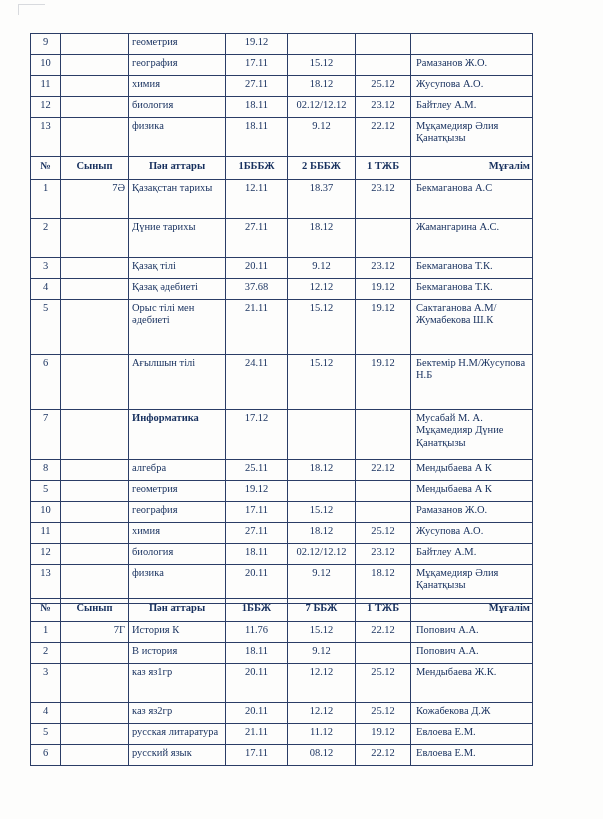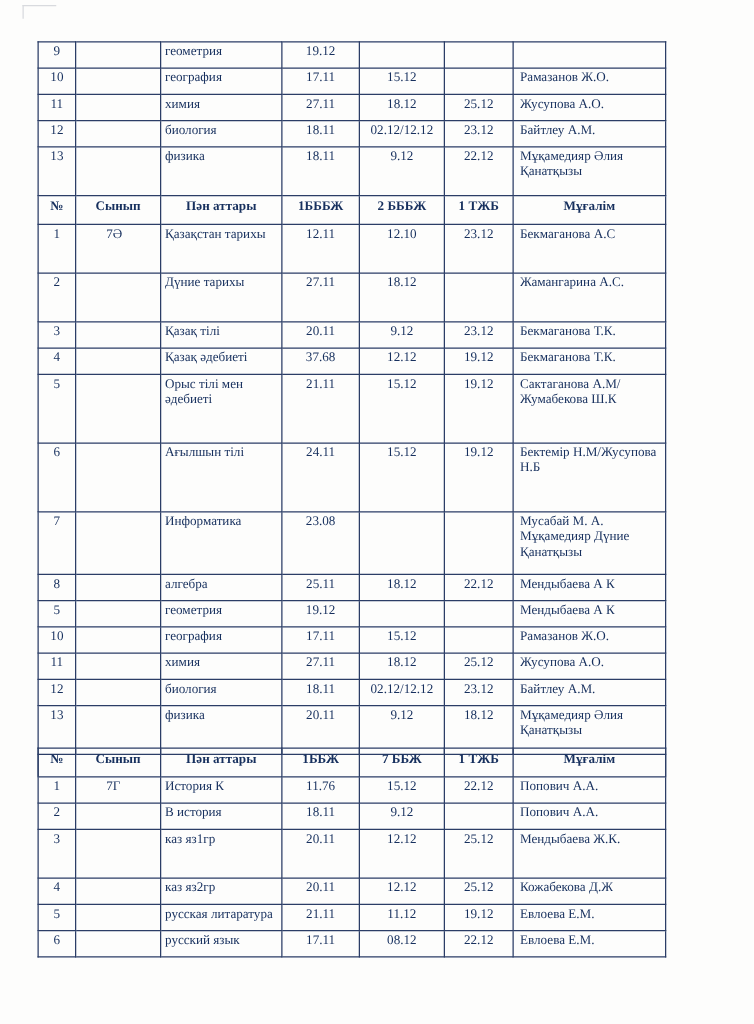--- a/index.html
+++ b/index.html
@@ -47,27 +47,27 @@
   }
   col.c-num{ width:30px; }
   col.c-class{ width:68px; }
   col.c-subj{ width:97px; }
   col.c-b1{ width:62px; }
   col.c-b2{ width:68px; }
   col.c-t1{ width:55px; }
   col.c-teach{ width:122px; }
 
   .num{ text-align:center; }
-  .cls{ text-align:left;padding-left:24px; }
+  .cls{ text-align:right;padding-left:24px; }
   .mark{ text-align:center; }
   .subj{ font-weight:normal; }
-  .subj-n{ font-weight:normal; }
+  .subj-n{ font-weight:bold; }
   .teacher{ padding-left:5px;margin-top:32px; }
   .hdr td{ text-align:center; font-weight:bold; font-size:10.5px; padding:3px 2px; }
-  .hdr .teach{ text-align:center; }
+  .hdr .teach{ text-align:right; }
   .tall td{ height:34px; }
   .tall2 td{ height:50px; }
   .tall3 td{ height:45px; }
   .spacer{ height:13px; border-left:1px solid #2b3d66; border-right:1px solid #2b3d66; border-top:none; border-bottom:none; }
 </style>
 </head>
 <body>
 
 <div class="page">
   <div class="corner-mark"></div>
@@ -138,21 +138,21 @@
         <td>2 БББЖ</td>
         <td>1 ТЖБ</td>
         <td class="teach">Мұғалім</td>
       </tr>
 
       <tr class="tall">
         <td class="num">1</td>
         <td class="cls">7Ә</td>
         <td class="subj">Қазақстан тарихы</td>
         <td class="mark">12.11</td>
-        <td class="mark">12.10</td>
+        <td class="mark">18.37</td>
         <td class="mark">23.12</td>
         <td class="teacher">Бекмаганова А.С</td>
       </tr>
       <tr class="tall">
         <td class="num">2</td>
         <td class="cls"></td>
         <td class="subj">Дүние тарихы</td>
         <td class="mark">27.11</td>
         <td class="mark">18.12</td>
         <td class="mark"></td>
@@ -191,21 +191,21 @@
         <td class="subj">Ағылшын тілі</td>
         <td class="mark">24.11</td>
         <td class="mark">15.12</td>
         <td class="mark">19.12</td>
         <td class="teacher">Бектемір Н.М/Жусупова Н.Б</td>
       </tr>
       <tr class="tall3">
         <td class="num">7</td>
         <td class="cls"></td>
         <td class="subj-n">Информатика</td>
-        <td class="mark">23.08</td>
+        <td class="mark">17.12</td>
         <td class="mark"></td>
         <td class="mark"></td>
         <td class="teacher">Мусабай М. А. Мұқамедияр Дүние Қанатқызы</td>
       </tr>
       <tr>
         <td class="num">8</td>
         <td class="cls"></td>
         <td class="subj">алгебра</td>
         <td class="mark">25.11</td>
         <td class="mark">18.12</td>

